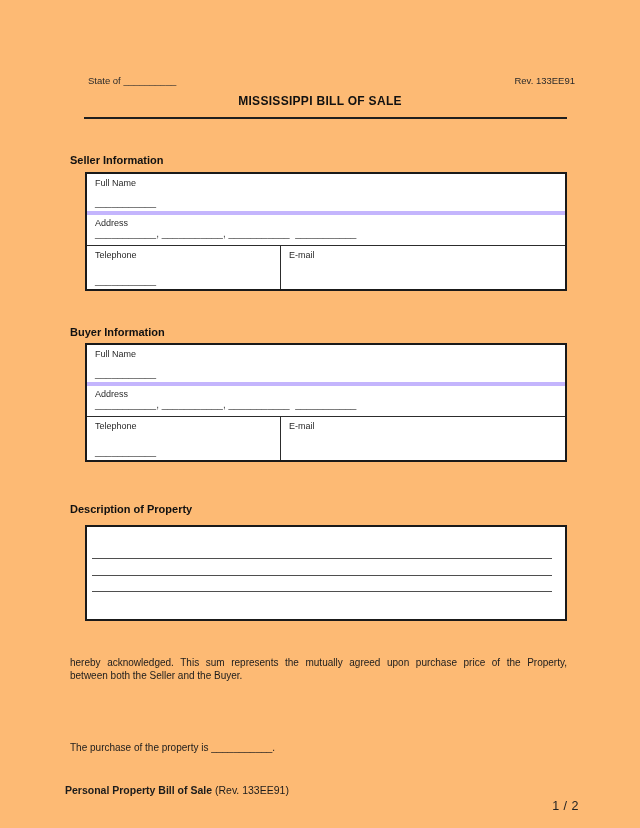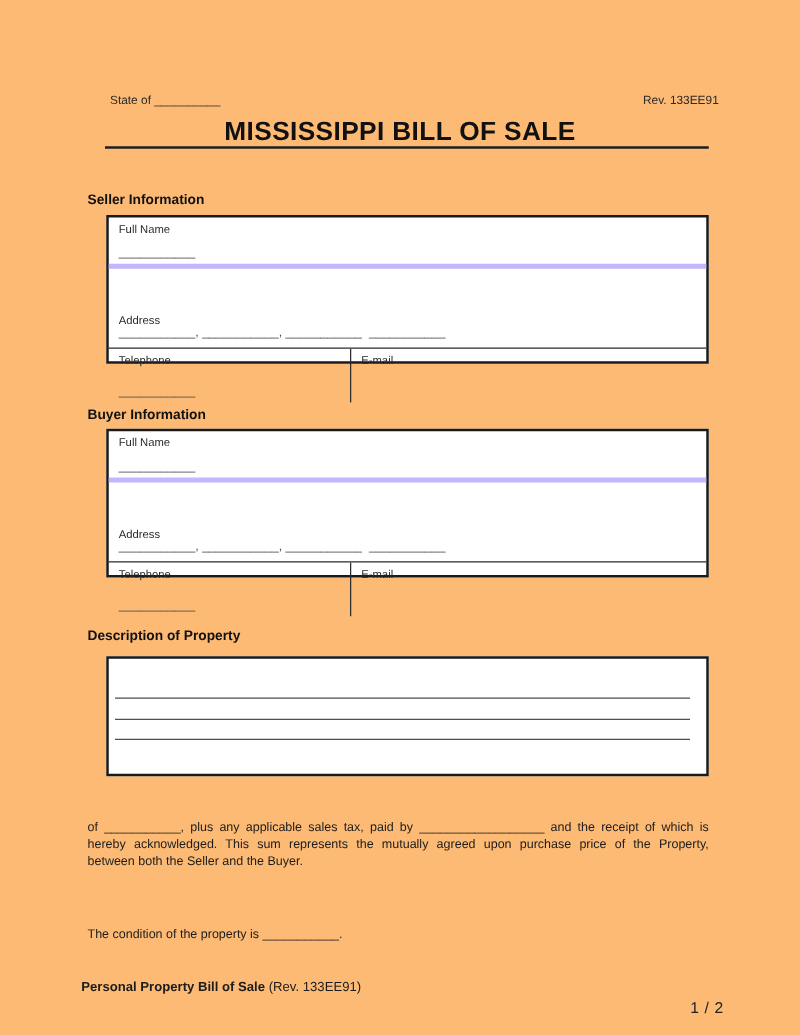--- a/index.html
+++ b/index.html
@@ -25,21 +25,21 @@
     white-space: pre;
   }
   .rev-top {
     top: 75px; right: 65px;
     font-size: 9.5px; color: #2a2a2a;
     text-align: right;
   }
   .doc-title {
     top: 94px; left: 0; width: 640px;
     text-align: center;
-    font-size: 21px; font-weight: bold;
+    font-size: 12px; font-weight: bold;
     letter-spacing: 0.3px;
     color: #111;
   }
   .title-rule {
     top: 117px; left: 84px; width: 483px; height: 2px;
     background: #1f1f1f;
   }
 
   
   .sec-heading {
@@ -53,21 +53,21 @@
     border: 2px solid #1a1a1a;
     box-sizing: border-box;
     background: #fff;
   }
   .row {
     position: relative;
     box-sizing: border-box;
     width: 100%;
   }
   .row-fullname { height: 41px; border-bottom: 4px solid #c4b5fd; }
-  .row-address  { height: 31px; border-bottom: 1px solid #2c2c2c; margin-top: 33px; }
+  .row-address  { height: 31px; border-bottom: 1px solid #2c2c2c; }
   .row-contact  { height: 43px; display: flex; }
   .cell-tel {
     position: relative;
     width: 194px; box-sizing: border-box;
     border-right: 1px solid #2c2c2c;
   }
   .cell-email { position: relative; flex: 1; }
   .box-label {
     position: absolute;
     top: 4px; left: 8px;
@@ -182,25 +182,24 @@
   </div>
 
   <div class="abs sec-heading" style="top:503px;">Description of Property</div>
   <div class="abs desc-box" style="top:525px;">
     <div class="write-line" style="top:31px;"></div>
     <div class="write-line" style="top:48px;"></div>
     <div class="write-line" style="top:64px;"></div>
   </div>
 
   <div class="abs legal-para">
-    <div class="para-line">of ___________, plus any applicable sales tax, paid by __________________ and the receipt of which is</div>
     <div class="para-line">hereby acknowledged. This sum represents the mutually agreed upon purchase price of the Property,</div>
     <div class="para-line last-line">between both the Seller and the Buyer.</div>
   </div>
 
-  <div class="abs condition-line">The condition of the property is ___________.</div>
+  <div class="abs condition-line">The purchase of the property is ___________.</div>
 
   <div class="abs footer-line">
     <span class="footer-bold">Personal Property Bill of Sale</span><span class="footer-reg"> (Rev. 133EE91)</span>
   </div>
   <div class="abs page-indicator">1 / 2</div>
 
 </div>
 
 </body></html>

